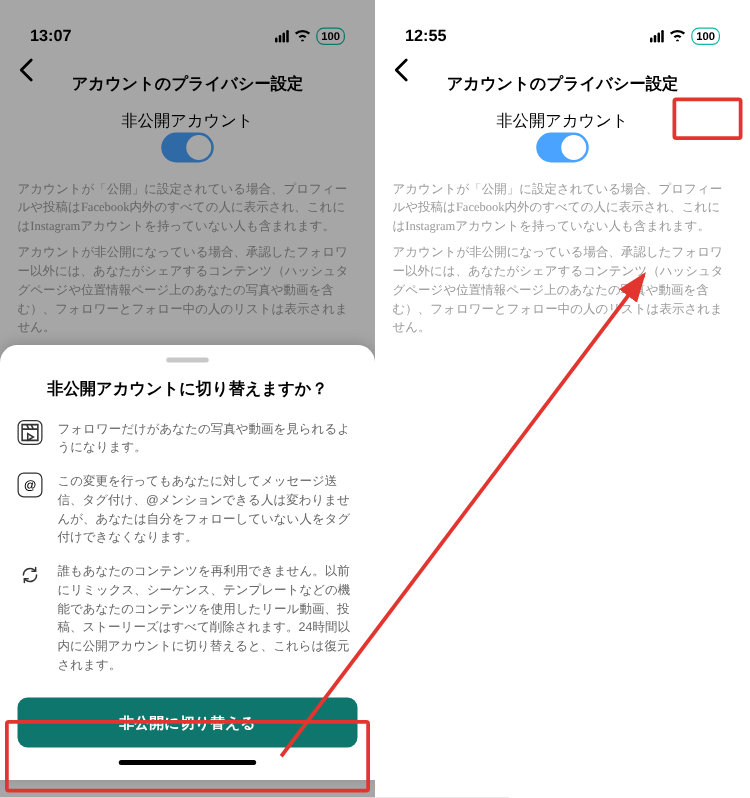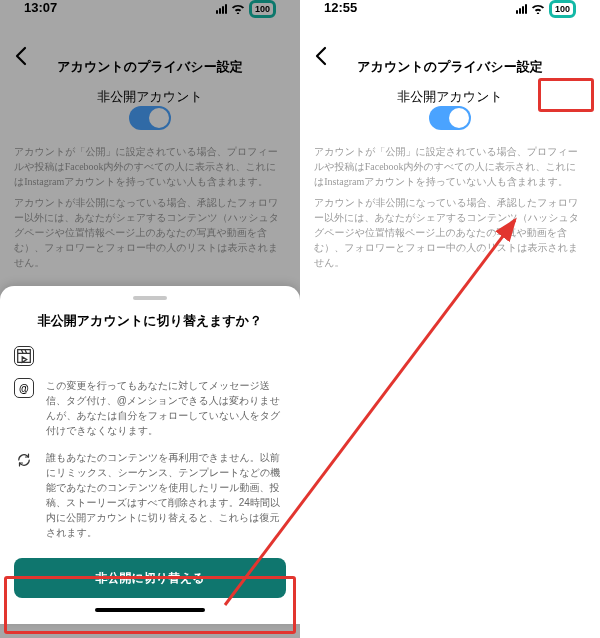--- a/index.html
+++ b/index.html
@@ -22,34 +22,34 @@
     .phone-left .dimmed {
       position: absolute;
       inset: 0;
       background: rgba(0,0,0,.35);
       pointer-events: none;
       z-index: 5;
     }
     .status-bar {
       height: 36px;
       display: flex;
-      align-items: flex-start;
+      align-items: flex-end;
       justify-content: space-between;
       padding: 0 24px;
       font-size: 13px;
       font-weight: 600;
     }
     .status-right { display:flex; align-items:center; gap:4px; }
     .bars { display: inline-flex; align-items: flex-end; gap: 1px; }
     .bars span { width: 2px; background:#000; border-radius:1px; display:inline-block; }
     .bars span:nth-child(1){height:4px;} .bars span:nth-child(2){height:6px;}
     .bars span:nth-child(3){height:8px;} .bars span:nth-child(4){height:10px;}
     .wifi { font-size: 13px; }
     .battery-pill {
-      border: 3px solid #14b8a6; border-radius: 6px; padding: 0 3px;
+      border: 1px solid #14b8a6; border-radius: 6px; padding: 0 3px;
       font-size: 9px; font-weight: 700; line-height: 12px;
     }
     .header {
       height: 40px;
       display: flex;
       align-items: flex-end;
       justify-content: center;
       position: relative;
     }
     .back-btn {
@@ -185,20 +185,21 @@
   <div class="sheet">
     <div class="grabber"></div>
     <div class="sheet-title">非公開アカウントに切り替えますか？</div>
 
     <div class="sheet-item">
       <div class="sheet-icon">
         <svg viewBox="0 0 20 20">
             <path d="M3 3h14v14H3z M3 7h14 M7 3l2 4 M11 3l2 4 M8 11l5 3-5 3z" stroke="#333" stroke-width="1.4" fill="none"></path>
           </svg>
       </div>
+      <div class="sheet-text">フォロワーだけがあなたの写真や動画を見られるようになります。</div>
     </div>
 
     <div class="sheet-item">
       <div class="sheet-icon">@</div>
       <div class="sheet-text">この変更を行ってもあなたに対してメッセージ送信、タグ付け、@メンションできる人は変わりませんが、あなたは自分をフォローしていない人をタグ付けできなくなります。</div>
     </div>
 
     <div class="sheet-item">
       <div class="sheet-icon sync" style="border:none;">
         <svg viewBox="0 0 24 24">

